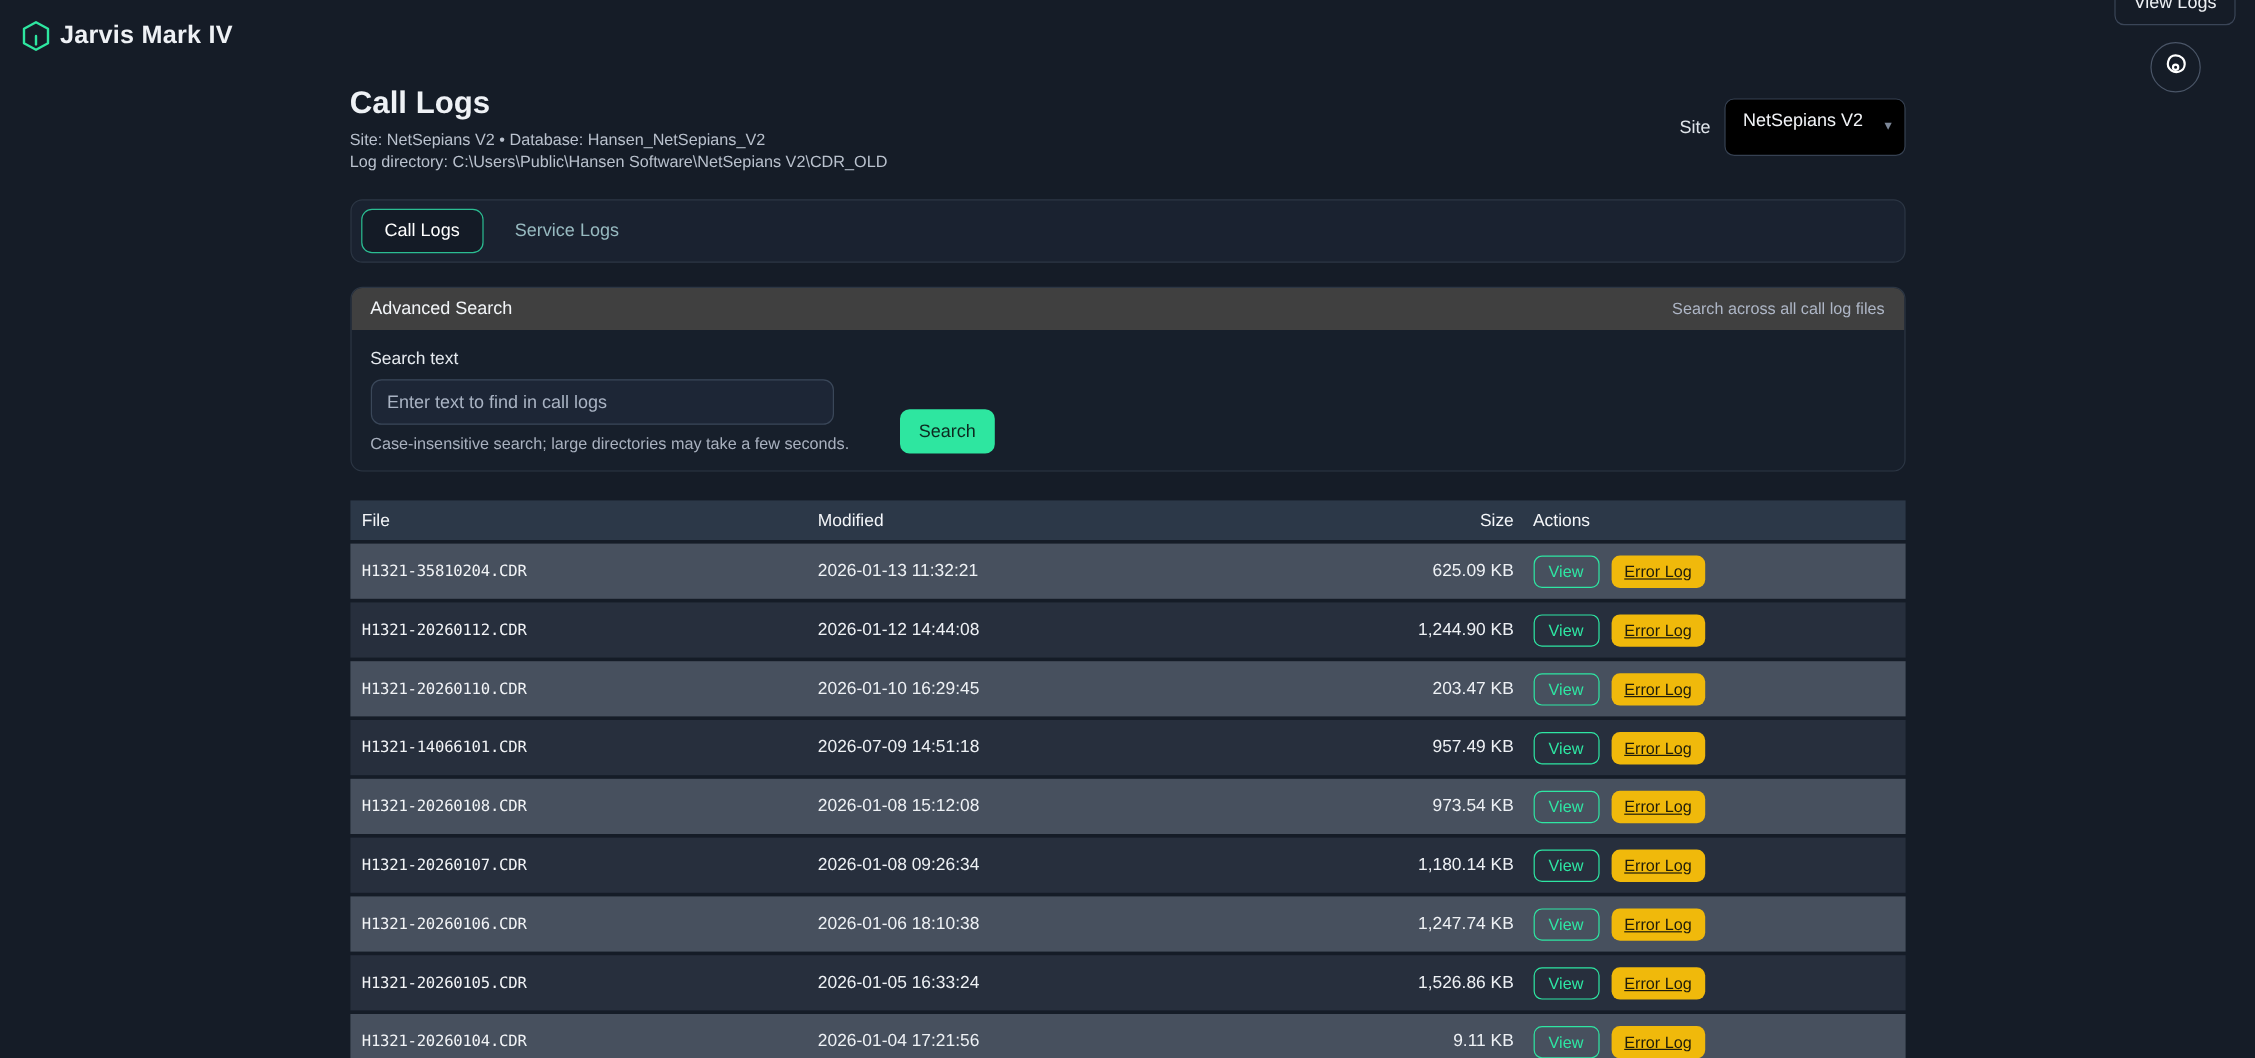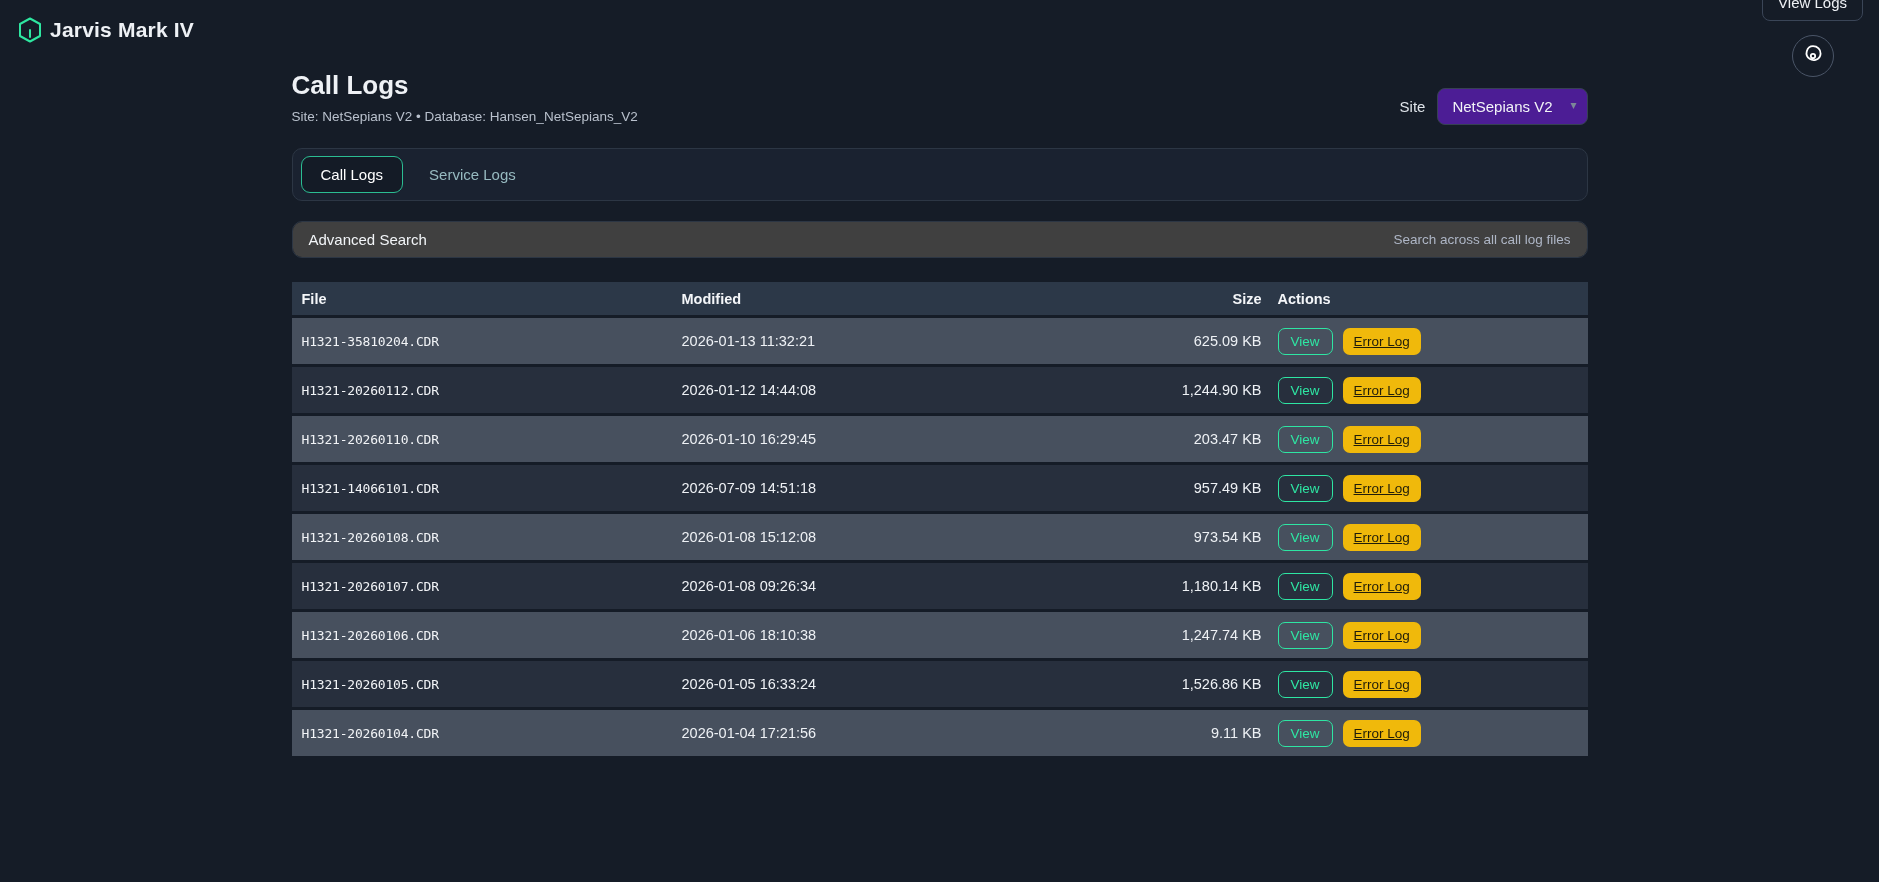--- a/index.html
+++ b/index.html
@@ -37,22 +37,22 @@
   .container { width: 1296px; margin: 0 auto; }
 
   .page-head { display: flex; justify-content: space-between; margin-top: 10px; }
   .page-title { font-size: 26px; font-weight: bold; margin-bottom: 7px; }
   .page-sub { font-size: 13.5px; color: #b9c1cd; line-height: 18px; }
 
   .site-picker { display: flex; align-items: center; gap: 12px; margin-top: 16px; height: 40px; }
   .site-label { font-size: 15px; color: #dfe4ea; }
   .select {
     position: relative;
-    background: #4c1d95; border: 1px solid #364152; border-radius: 8px;
-    padding: 9px 34px 9px 14px; font-size: 15px; color: #f2f4f7;
+    background: #000000; border: 1px solid #364152; border-radius: 8px;
+    padding: 9px 34px 20px 14px; font-size: 15px; color: #f2f4f7;
     min-width: 128px; cursor: pointer;
   }
   .select .chev {
     position: absolute; right: 10px; top: 50%; transform: translateY(-60%);
     font-size: 12px; color: #7c8798;
   }
 
   
   .tabbar {
     margin-top: 22px;
@@ -100,21 +100,21 @@
   
   .files { margin-top: 24px; }
   .trow {
     display: grid;
     grid-template-columns: 380px 340px 240px 326px;
     align-items: center;
     padding-left: 10px;
   }
   .thead {
     background: #2c3848; height: 33px;
-    font-weight: bold; font-size: 14.5px; color: #f4f6f9;
+    font-weight: normal; font-size: 14.5px; color: #f4f6f9;
   }
   .col-size { text-align: right; }
   .col-actions { padding-left: 16px; }
   .file-row { height: 46px; margin-top: 3px; font-size: 14.5px; }
   .file-row.light { background: #47505e; }
   .file-row.dark  { background: #272f3d; }
   .cell-file {
     font-family: "DejaVu Sans Mono", monospace;
     font-size: 13px; letter-spacing: -0.2px; color: #f2f4f7;
   }
@@ -156,40 +156,51 @@
     </button>
   </div>
 </header>
 
 <div class="container">
 
   <div class="page-head">
     <div>
       <div class="page-title">Call Logs</div>
       <div class="page-sub">Site: NetSepians V2 • Database: Hansen_NetSepians_V2</div>
+      <div class="page-sub">Log directory: C:\Users\Public\Hansen Software\NetSepians V2\CDR_OLD</div>
     </div>
     <div class="site-picker">
       <span class="site-label">Site</span>
       <div class="select">
         <span>NetSepians V2</span>
         <span class="chev">▾</span>
       </div>
     </div>
   </div>
 
   <div class="tabbar">
     <button class="tab active">Call Logs</button>
     <button class="tab">Service Logs</button>
   </div>
 
   <section class="panel">
     <div class="panel-head">
       <span class="panel-title">Advanced Search</span>
       <span class="panel-hint">Search across all call log files</span>
     </div>
+    <div class="panel-body">
+      <div class="field-label">Search text</div>
+      <div class="search-row">
+        <div class="input-col">
+          <input class="text-input" type="text" placeholder="Enter text to find in call logs" style="">
+          <div class="help">Case-insensitive search; large directories may take a few seconds.</div>
+        </div>
+        <button class="btn-search">Search</button>
+      </div>
+    </div>
   </section>
 
   <section class="files">
     <div class="trow thead">
       <div>File</div>
       <div>Modified</div>
       <div class="col-size">Size</div>
       <div class="col-actions">Actions</div>
     </div>
     <div>

